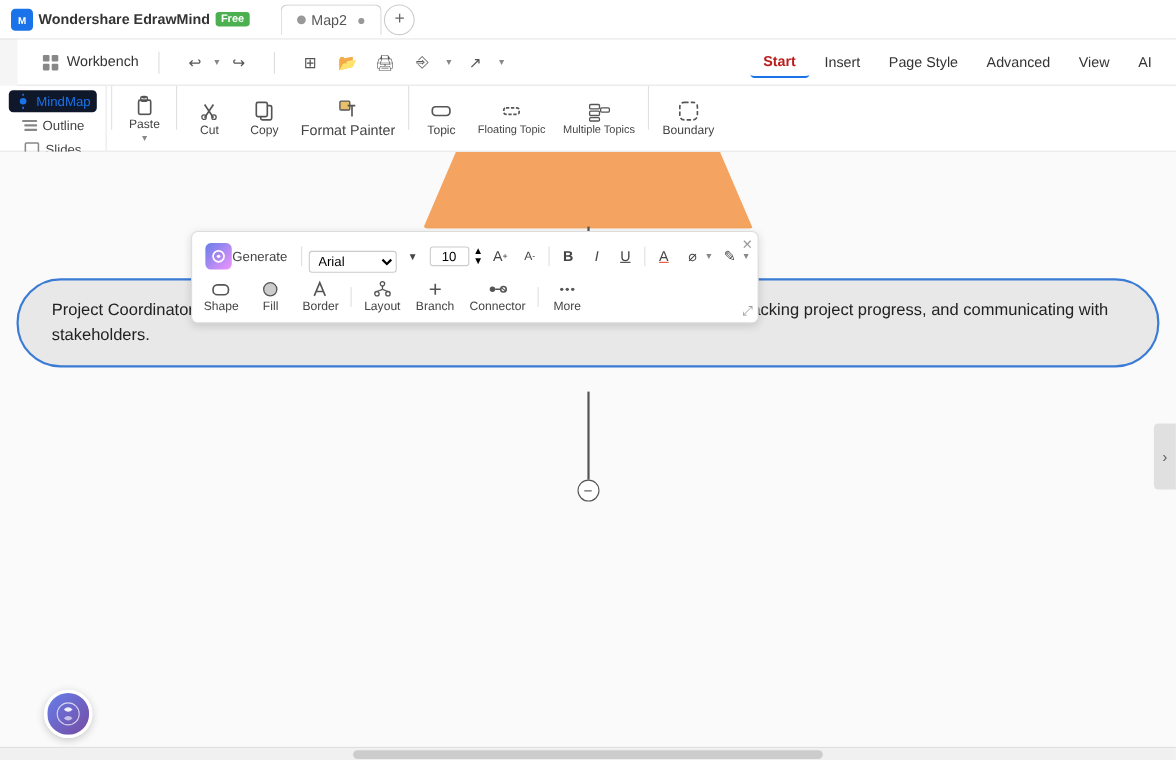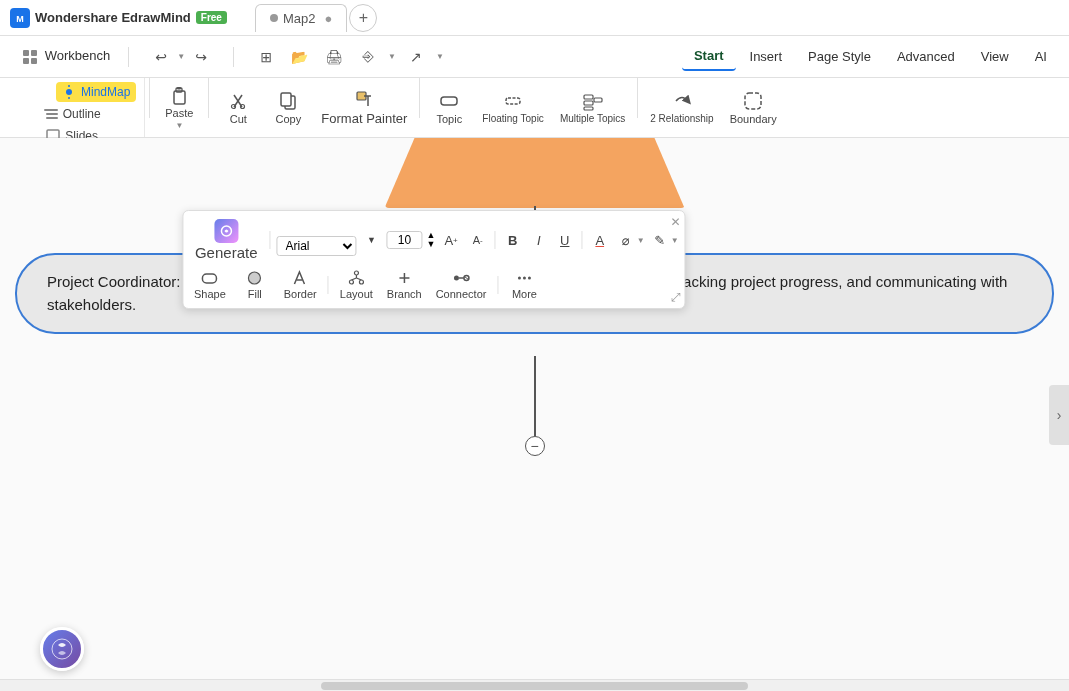--- a/index.html
+++ b/index.html
@@ -46,25 +46,26 @@
 
     
     .menu-bar {
       height: 42px;
       background: #fff;
       border-bottom: 1px solid #e0e0e0;
       display: flex;
       align-items: center;
       padding: 0 10px;
       gap: 2px;
+      margin-left: 16px;
     }
     .menu-item {
       padding: 6px 12px; font-size: 13px; color: #333; cursor: pointer; border-radius: 4px;
     }
-    .menu-item.active { border-bottom: 2px solid #1a73e8; color: #14532d; font-weight: 600; }
+    .menu-item.active { border-bottom: 2px solid #1a73e8; color: #b91c1c; font-weight: 600; }
 
     
     .toolbar-container {
       background: #fff;
       border-bottom: 1px solid #e0e0e0;
       display: flex;
       align-items: stretch;
     }
     .toolbar-section {
       display: flex;
@@ -72,21 +73,21 @@
       padding: 4px 6px;
       border-right: 1px solid #e8e8e8;
     }
     .toolbar-section.view-modes {
       flex-direction: column; gap: 2px; padding: 4px 8px;
     }
     .view-mode-item {
       display: flex; align-items: center; gap: 5px;
       padding: 3px 6px; border-radius: 4px; cursor: pointer; font-size: 12px; color: #444;
     }
-    .view-mode-item.active { background: #fde047; color: #1a73e8; margin-left: 48px; }
+    .view-mode-item.active { background: #0f172a; color: #1a73e8; }
     .toolbar-btn {
       display: flex; flex-direction: column; align-items: center; justify-content: center;
       padding: 4px 8px; border-radius: 4px; cursor: pointer; min-width: 50px; gap: 2px;
       color: #333; font-size: 11px;
     }
     .toolbar-btn svg { width: 20px; height: 20px; }
     .toolbar-btn .label { font-size: 11px; color: #444; }
     .toolbar-separator { width: 1px; background: #e0e0e0; height: 40px; margin: 0 4px; }
     .icon-btn { 
       width: 28px; height: 28px; border-radius: 4px; cursor: pointer;
@@ -255,22 +256,22 @@
       left: 30%;
       width: 40%;
       height: 8px;
       background: #ccc;
       border-radius: 4px;
       top: 2px;
     }
 
     
     .generate-btn {
-      display: flex; flex-direction: column; align-items: center;
-      padding: 2px 6px; cursor: pointer; color: #444; font-size: 15px; gap: 1px;
+      display: flex; flex-direction: row; align-items: center;
+      padding: 2px 6px; cursor: pointer; color: #444; font-size: 12px; gap: 1px;
     }
     .generate-icon {
       width: 24px; height: 24px;
       background: linear-gradient(135deg, #667eea, #f093fb);
       border-radius: 5px;
       display: flex; align-items: center; justify-content: center;
       color: white; font-size: 14px; font-weight: bold;
     }
   </style>
 </head>
@@ -427,31 +428,20 @@
         <rect x="1" y="4" width="9" height="4" rx="1" fill="none" stroke="#555" stroke-width="1.2"></rect>
         <rect x="1" y="10" width="9" height="4" rx="1" fill="none" stroke="#555" stroke-width="1.2"></rect>
         <rect x="1" y="16" width="9" height="3" rx="1" fill="none" stroke="#555" stroke-width="1.2"></rect>
         <rect x="11" y="7" width="8" height="4" rx="1" fill="none" stroke="#555" stroke-width="1.2"></rect>
       </svg>
     <span class="label" style="font-size:10px;">Multiple Topics</span>
   </div>
 
   <div class="toolbar-separator"></div>
 
-  <div class="toolbar-btn">
-    <svg viewBox="0 0 20 20" fill="none">
-        <path d="M4 10 Q10 3 16 10" stroke="#555" stroke-width="1.5" fill="none" marker-end="url(#arr)"></path>
-        <defs>
-          <marker id="arr" markerWidth="6" markerHeight="6" refX="3" refY="3" orient="auto">
-            <path d="M0,0 L6,3 L0,6" fill="#555"></path>
-          </marker>
-        </defs>
-      </svg>
-    <span class="label" style="font-size:10px;">2 Relationship</span>
-  </div>
 
 
   <div class="toolbar-btn">
     <svg viewBox="0 0 20 20" fill="none">
         <rect x="2" y="2" width="16" height="16" rx="4" fill="none" stroke="#555" stroke-width="1.5" stroke-dasharray="4,2"></rect>
       </svg>
     <span class="label">Boundary</span>
   </div>
 </div>
 

